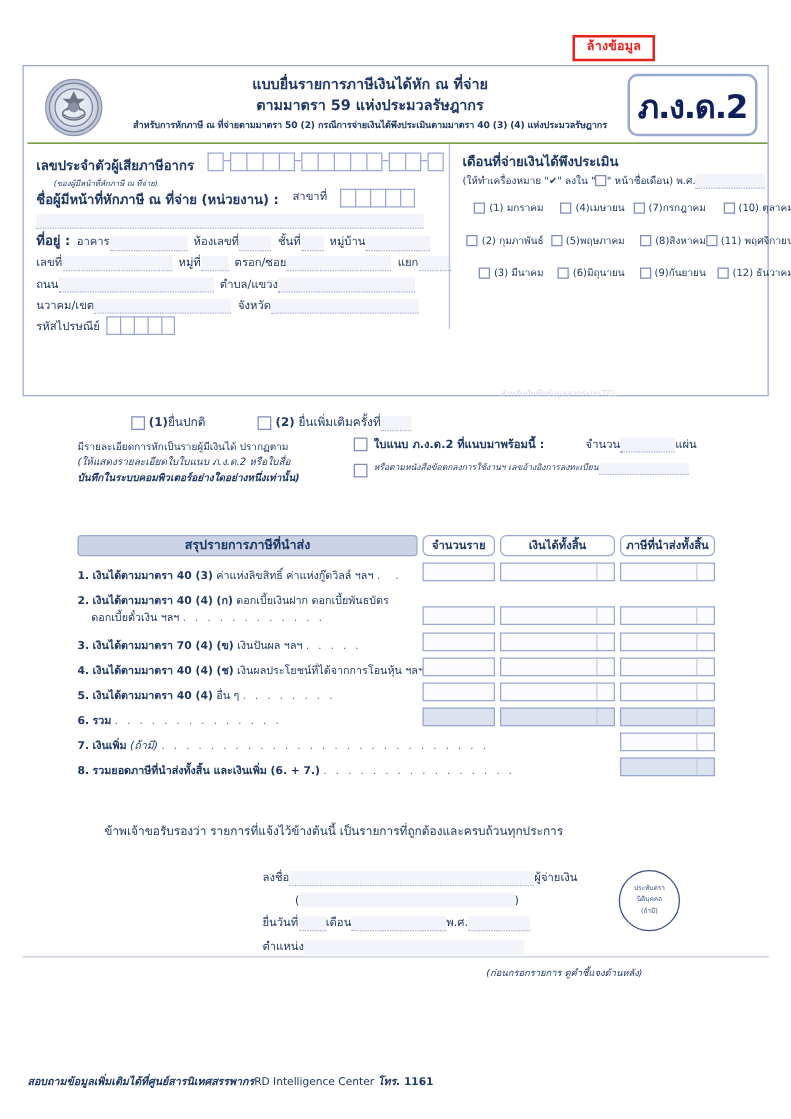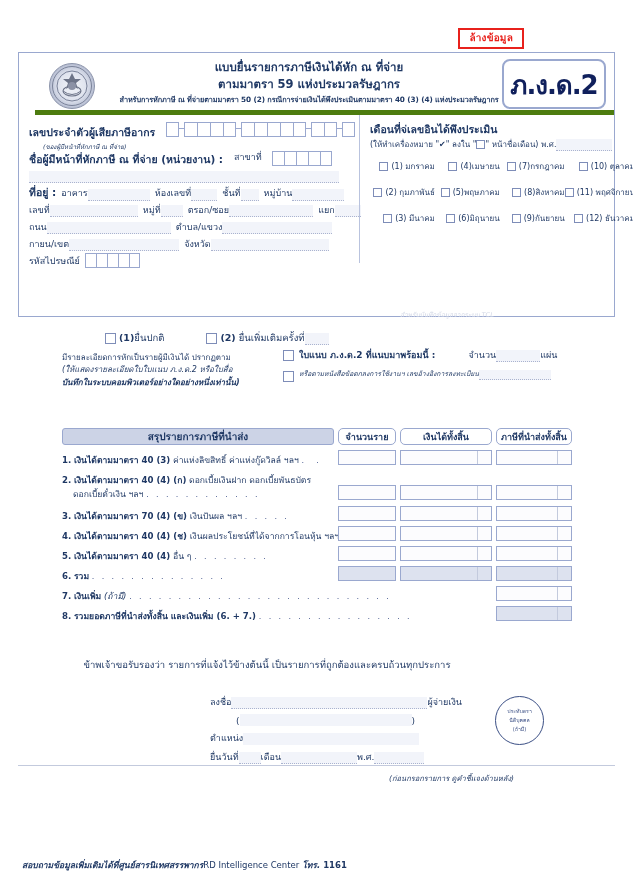--- a/index.html
+++ b/index.html
@@ -25,22 +25,22 @@
   }
 
   
   .frame {
     position: absolute; left: 18px; top: 32px;
     width: 597px; height: 265px;
     border: 1px solid #9aa8cf;
     background: #fff;
   }
   .frame .inner-top {
-    position: absolute; left: 16px; top: 0; right: 0; height: 62px;
-    border-bottom: 5px solid #4d7c0f;
+    position: absolute; left: 3px; top: 0; right: 0; height: 62px;
+    border-bottom: 1px solid #4d7c0f;
   }
 
   
   .seal {
     position: absolute; left: 14px; top: 10px;
     width: 46px; height: 46px; border-radius: 50%;
     background:
       radial-gradient(circle at 50% 50%, #f2f4f9 0%, #dfe3ee 45%, #b9c0d4 70%, #8e96ad 100%);
     border: 1px solid #8b93aa;
     overflow: hidden;
@@ -256,32 +256,32 @@
         <span class="lbl-norm">ชั้นที่</span><span class="fill" style="width:18px;"></span>
         <span class="lbl-norm">หมู่บ้าน</span><span class="fill" style="width:52px;"></span>
       </div>
 
       <div class="row" style="left:10px; top:100px; white-space:nowrap;">
         <span class="lbl-norm">ถนน</span><span class="fill" style="width:124px;"></span>
         <span class="lbl-norm">ตำบล/แขวง</span><span class="fill" style="width:110px;"></span>
       </div>
 
       <div class="row" style="left:10px; top:117px; white-space:nowrap;">
-        <span class="lbl-norm">กายน/เขต</span><span class="fill" style="width:110px;"></span>
+        <span class="lbl-norm">นวาคม/เขต</span><span class="fill" style="width:110px;"></span>
         <span class="lbl-norm">จังหวัด</span><span class="fill" style="width:118px;"></span>
       </div>
 
       <div class="row" style="left:10px; top:134px; white-space:nowrap;">
         <span class="lbl-norm">รหัสไปรษณีย์</span>
         <span class="dgroup"><i class="dbox" style="width:11px;"></i><i class="dbox" style="width:11px;"></i><i class="dbox" style="width:11px;"></i><i class="dbox" style="width:11px;"></i><i class="dbox" style="width:11px;"></i></span>
       </div>
     </div>
 
     <div class="right-col">
-      <div style="position:absolute; left:10px; top:6px;" class="lbl-bold">เดือนที่จ่เลขอินได้พึงประเมิน</div>
+      <div style="position:absolute; left:10px; top:6px;" class="lbl-bold">เดือนที่จ่ายเงินได้พึงประเมิน</div>
       <div style="position:absolute; left:10px; top:23px; font-size:8px; white-space:nowrap;">
         <span>(ให้ทำเครื่องหมาย "</span><span style="font-weight:bold;">✔</span><span>" ลงใน "</span><i class="cb"></i><span>" หน้าชื่อเดือน) พ.ศ.</span><span class="fill" style="width:56px;"></span>
       </div>
 
       <div class="month-grid">
         <div class="month-item"><i class="cb"></i><span>(1)</span> <span>มกราคม</span></div>
         <div class="month-item"><i class="cb"></i><span>(4)</span><span>เมษายน</span></div>
         <div class="month-item"><i class="cb"></i><span>(7)</span><span>กรกฎาคม</span></div>
         <div class="month-item"><i class="cb"></i><span>(10)</span> <span>ตุลาคม</span></div>
 
@@ -459,24 +459,24 @@
   <div class="certify">ข้าพเจ้าขอรับรองว่า รายการที่แจ้งไว้ข้างต้นนี้ เป็นรายการที่ถูกต้องและครบถ้วนทุกประการ</div>
 
   <div class="sig">
     <div class="sig-line">
       <span>ลงชื่อ</span><span class="fill" style="width:196px;"></span><span>ผู้จ่ายเงิน</span>
     </div>
     <div class="sig-line" style="margin-left:26px;">
       <span>(</span><span class="fillplain" style="width:172px;"></span><span>)</span>
     </div>
     <div class="sig-line">
+      <span>ยื่นวันที่</span><span class="fill" style="width:22px;"></span><span>เดือน</span><span class="fill" style="width:76px;"></span><span>พ.ศ.</span><span class="fill" style="width:50px;"></span>
+    </div>
+    <div class="sig-line">
       <span>ตำแหน่ง</span><span class="fillplain" style="width:176px;"></span>
-    </div>
-    <div class="sig-line">
-      <span>ยื่นวันที่</span><span class="fill" style="width:22px;"></span><span>เดือน</span><span class="fill" style="width:76px;"></span><span>พ.ศ.</span><span class="fill" style="width:50px;"></span>
     </div>
   </div>
 
   <div class="stamp">
     <span>ประทับตรา</span>
     <span>นิติบุคคล</span>
     <span>(ถ้ามี)</span>
   </div>
 
   <div class="hr-bottom"></div>

